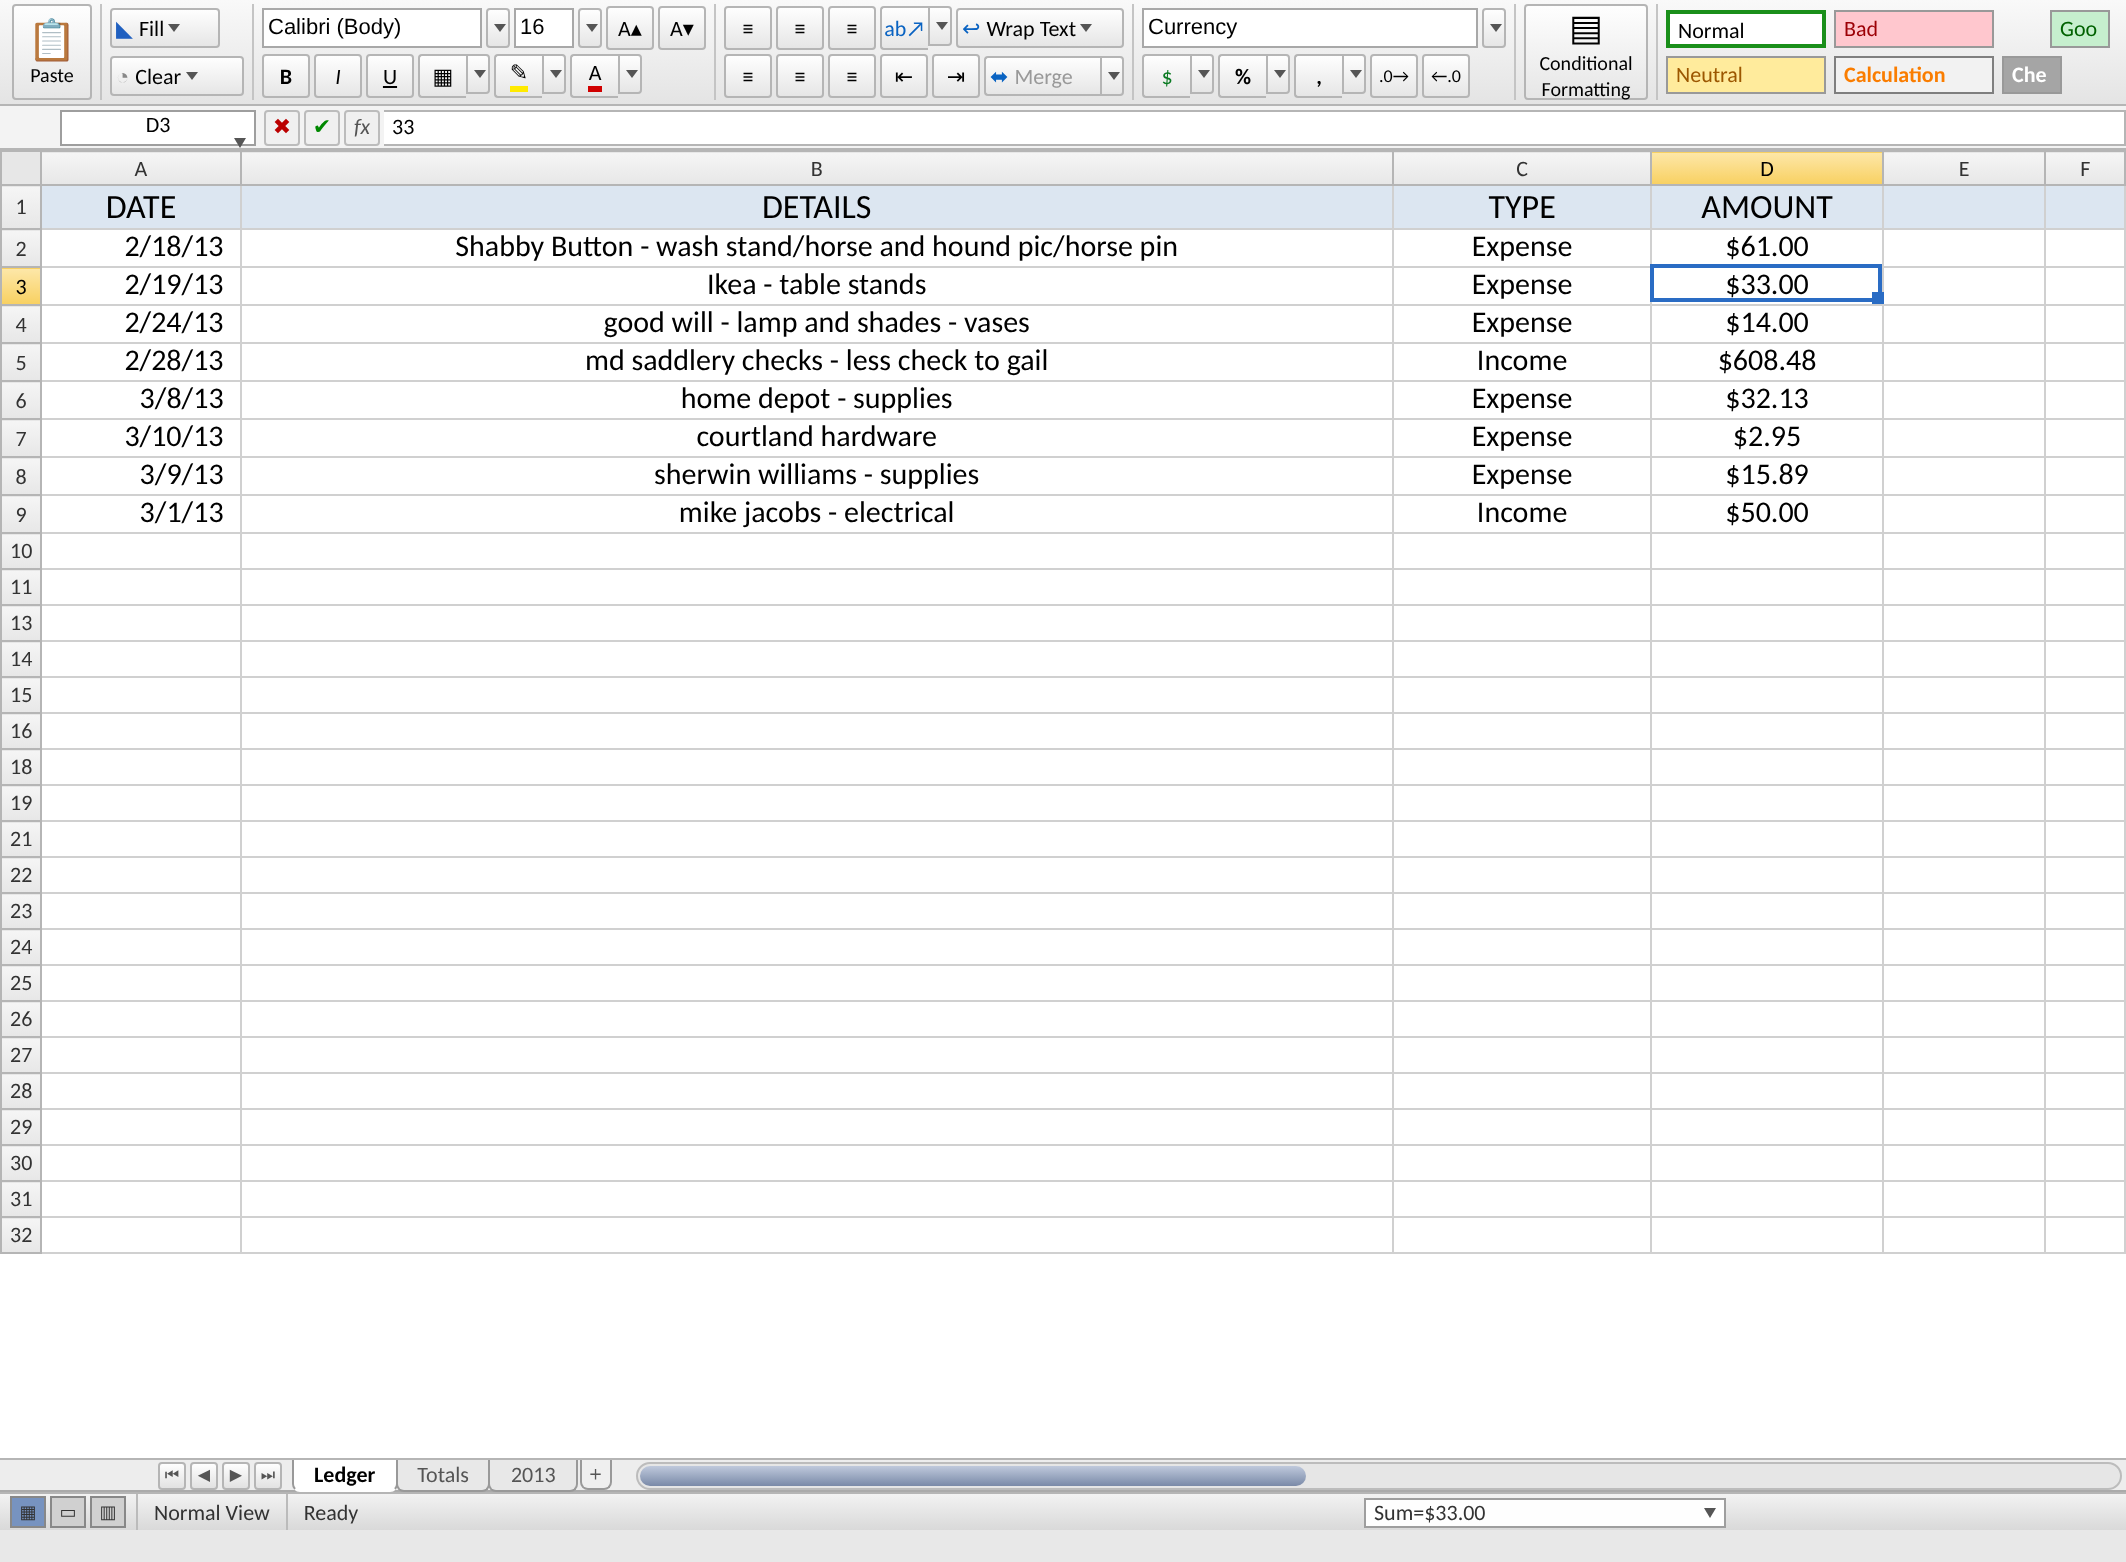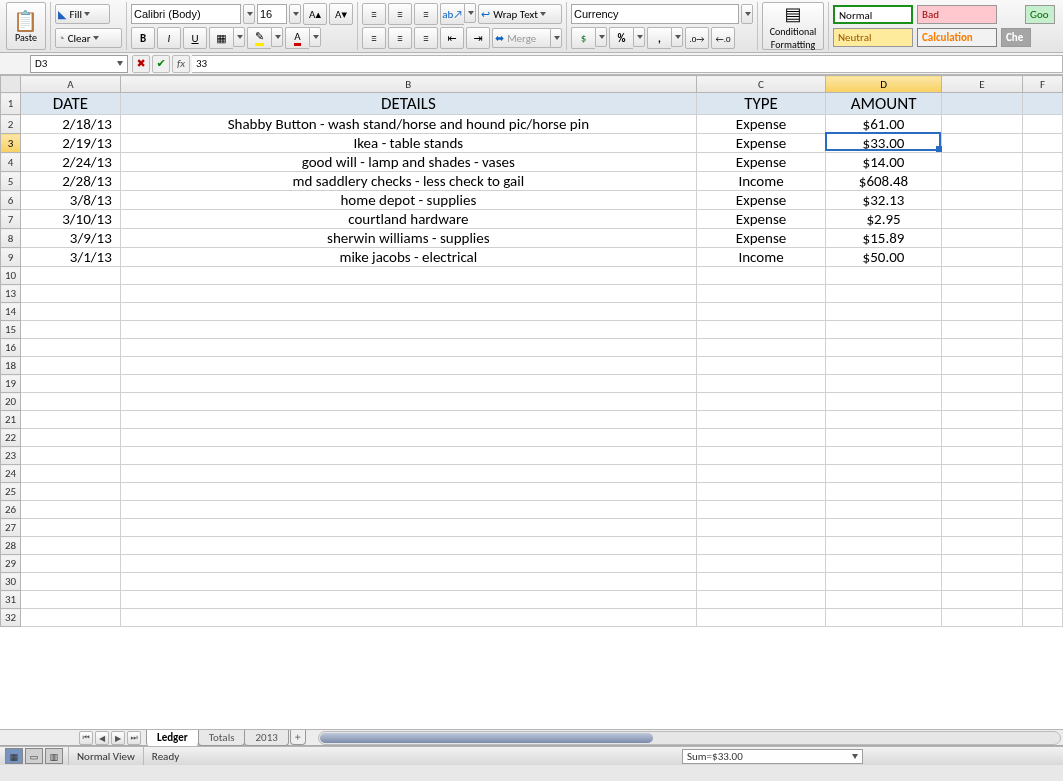--- a/index.html
+++ b/index.html
@@ -86,21 +86,21 @@
 
   
   .formula-bar{
     display:flex;align-items:center;height:22px;
     background:#f3f3f3;border-bottom:1px solid #b5b5b5;
     font-size:11px;
   }
   .name-box{
     width:98px;height:18px;margin:0 4px 0 30px;
     border:1px solid #9e9e9e;background:#fff;
-    display:flex;align-items:center;padding:0 4px;
+    display:flex;align-items:center;padding:0 4px;flex-direction:column;
   }
   .name-box .dd{margin-left:auto;border-left:3px solid transparent;border-right:3px solid transparent;border-top:5px solid #555;}
   .fbar-btn{
     width:18px;height:18px;border:1px solid #bcbcbc;
     background:#f0f0f0;display:flex;align-items:center;justify-content:center;
     margin-right:2px;font-size:11px;color:#555;border-radius:2px;
   }
   .fbar-btn.cancel{color:#b00;}
   .fbar-btn.accept{color:#080;}
   .formula-input{
@@ -542,20 +542,29 @@
         <tr class="empty-row">
           <th>10</th>
           <td></td>
           <td></td>
           <td></td>
           <td></td>
           <td></td>
           <td></td>
         </tr>
         <tr class="empty-row">
+          <th>11</th>
+          <td></td>
+          <td></td>
+          <td></td>
+          <td></td>
+          <td></td>
+          <td></td>
+        </tr>
+        <tr class="empty-row">
           <th>13</th>
           <td></td>
           <td></td>
           <td></td>
           <td></td>
           <td></td>
           <td></td>
         </tr>
         <tr class="empty-row">
           <th>14</th>
@@ -588,29 +597,20 @@
           <th>18</th>
           <td></td>
           <td></td>
           <td></td>
           <td></td>
           <td></td>
           <td></td>
         </tr>
         <tr class="empty-row">
           <th>19</th>
-          <td></td>
-          <td></td>
-          <td></td>
-          <td></td>
-          <td></td>
-          <td></td>
-        </tr>
-        <tr class="empty-row">
-          <th>20</th>
           <td></td>
           <td></td>
           <td></td>
           <td></td>
           <td></td>
           <td></td>
         </tr>
         <tr class="empty-row">
           <th>21</th>
           <td></td>

